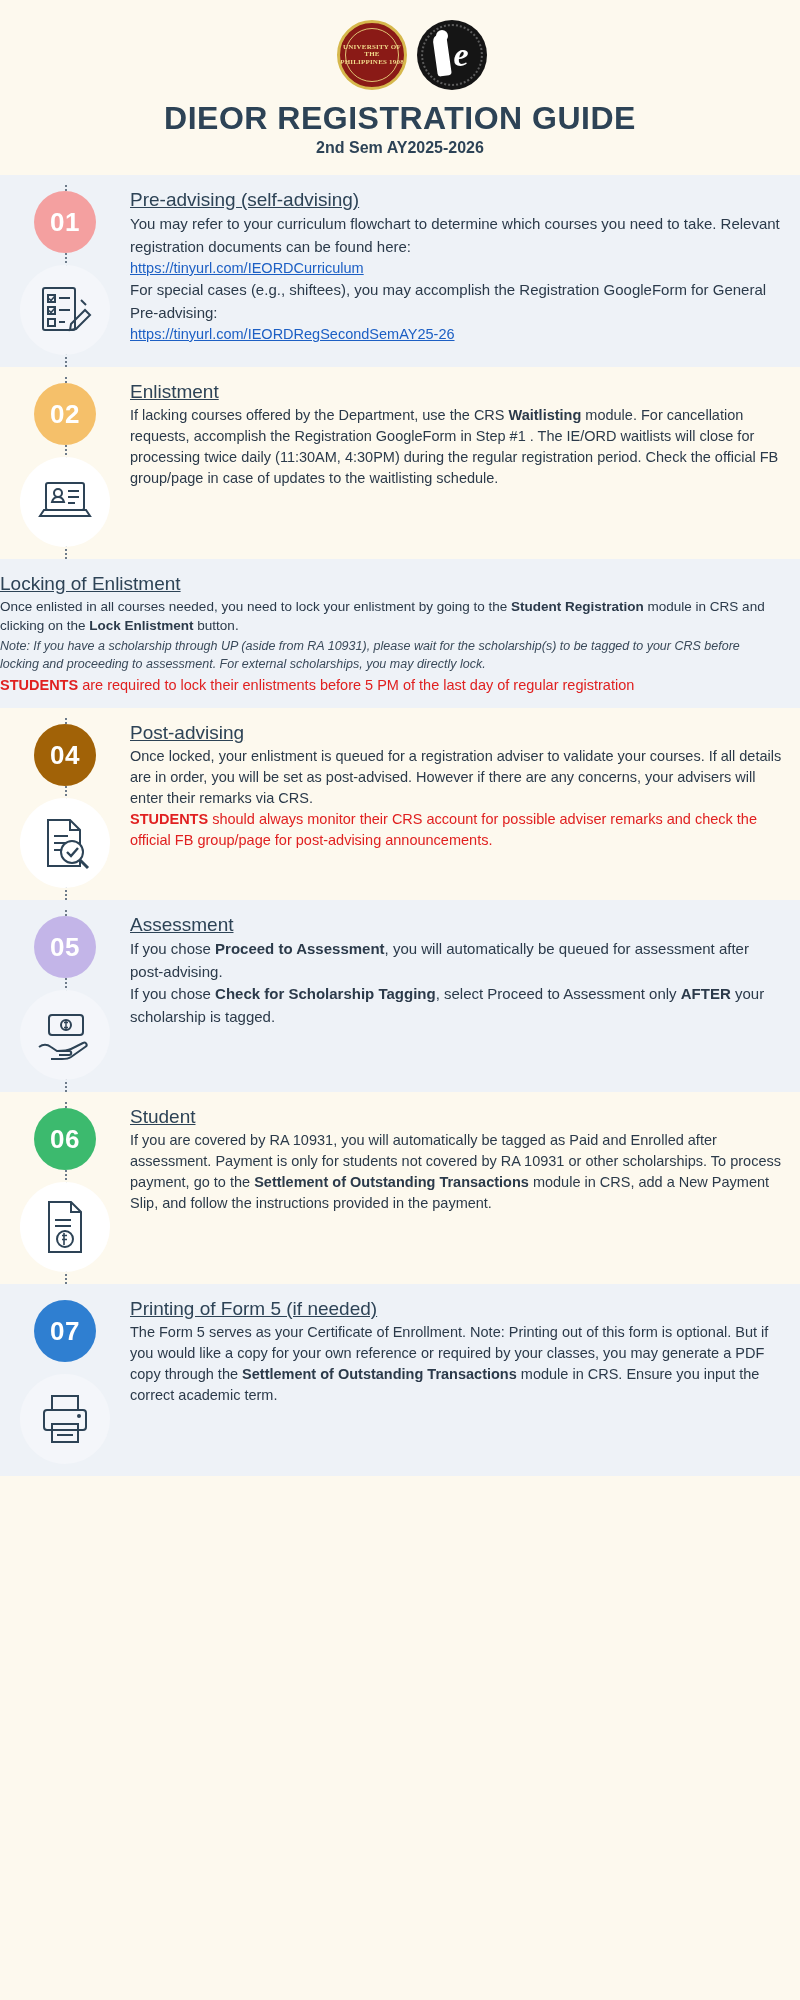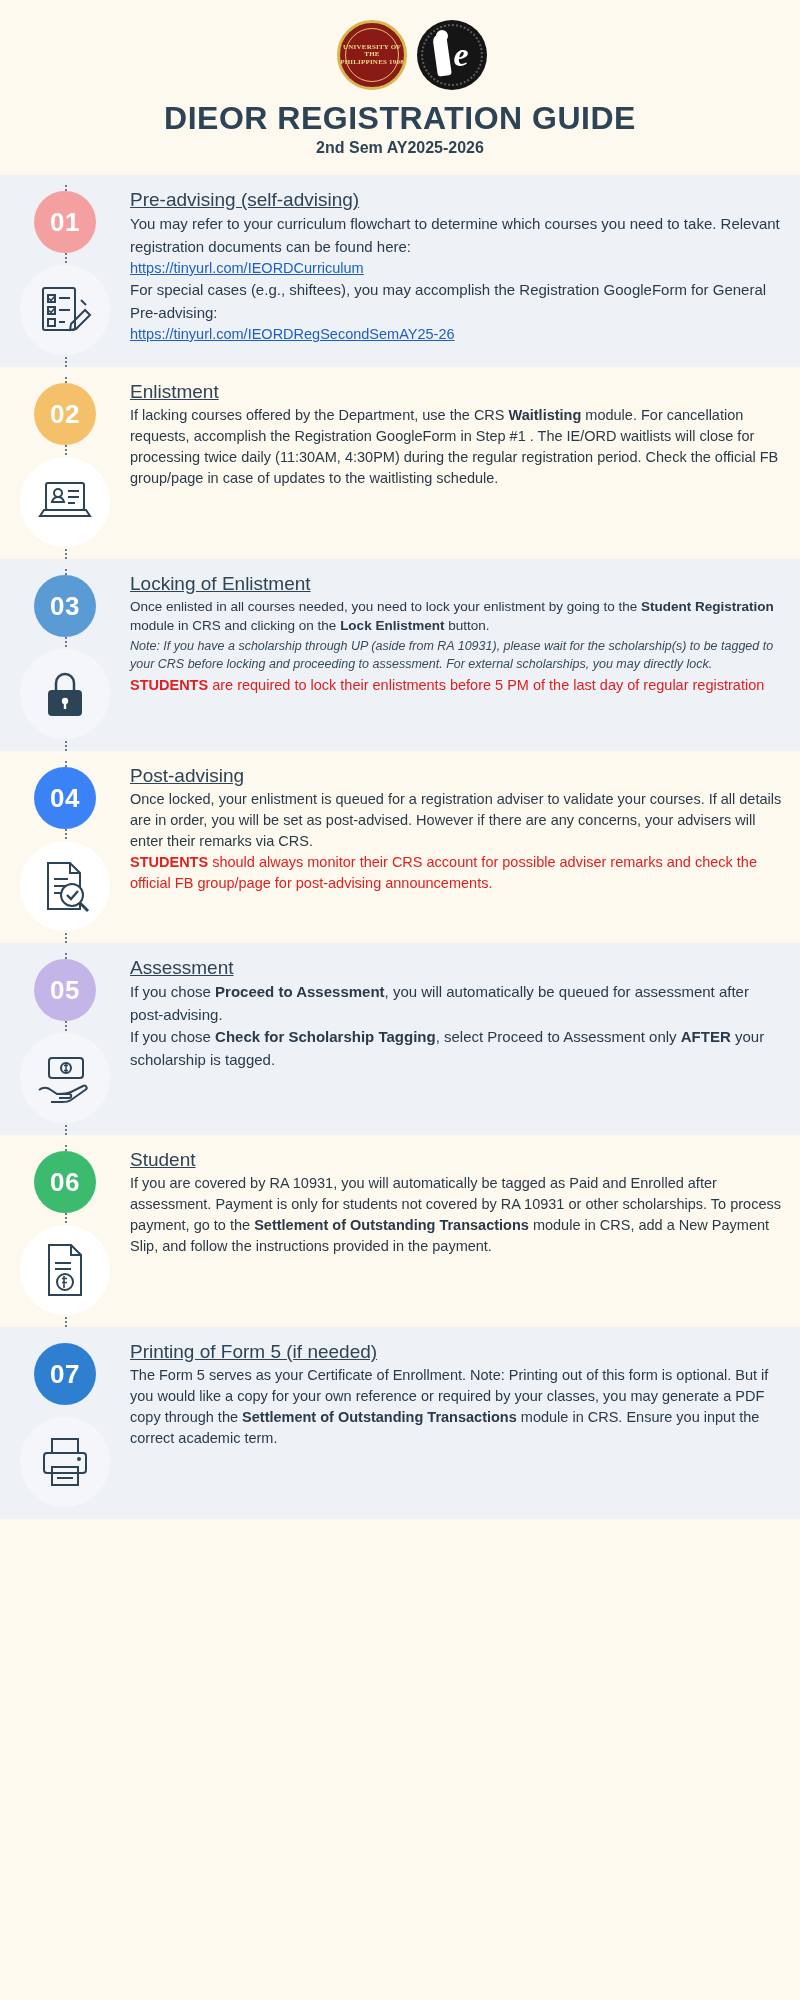--- a/index.html
+++ b/index.html
@@ -264,43 +264,29 @@
     </svg>
             </span>
       </div>
     </div>
     <div class="content">
       <div class="step-title">Enlistment</div>
       <p class="step-body">If lacking courses offered by the Department, use the CRS <span class="b">Waitlisting</span> module.  For cancellation requests, accomplish the Registration GoogleForm in Step #1 . The IE/ORD waitlists will close for processing twice daily (11:30AM, 4:30PM) during the regular registration period. Check the official FB group/page in case of updates to the waitlisting schedule.</p>
     </div>
   </div>
       <div class="step alt">
-    <div class="left-col">
-      <div class="dash-line"></div>
-      <div class="badge" style="background:#5b9bd5">03</div>
-      <div class="icon-circle tint">
-        <span>
-    <svg width="54" height="58" viewBox="0 0 54 58" fill="none" stroke="#2d4356" stroke-width="2.5">
-      <rect x="10" y="25" width="34" height="26" rx="4" fill="#2d4356" stroke="none"></rect>
-      <path d="M18 25v-7a9 9 0 0 1 18 0v7"></path>
-      <circle cx="27" cy="36" r="3.2" fill="#ffffff" stroke="none"></circle>
-      <rect x="25.8" y="37" width="2.4" height="7" fill="#ffffff" stroke="none"></rect>
-    </svg>
-            </span>
-      </div>
-    </div>
     <div class="content">
       <div class="step-title">Locking of Enlistment</div>
       <p class="step-body sm">Once enlisted in all courses needed, you need to lock your enlistment by going to the <span class="b">Student Registration</span> module in CRS and clicking on the <span class="b">Lock Enlistment</span> button.</p><p class="note">Note: If you have a scholarship through UP (aside from RA 10931), please wait for the scholarship(s) to be tagged to your CRS before locking and proceeding to assessment. For external scholarships, you may directly lock.</p><p class="step-body red"><span class="b">STUDENTS </span>are required to lock their enlistments before 5 PM of the last day of regular registration</p>
     </div>
   </div>
       <div class="step plain">
     <div class="left-col">
       <div class="dash-line"></div>
-      <div class="badge" style="background:#3b82f6">04</div>
+      <div class="badge" style="background:#a16207">04</div>
       <div class="icon-circle ">
         <span>
     <svg width="62" height="62" viewBox="0 0 62 62" fill="none" stroke="#2d4356" stroke-width="2">
       <path d="M14 8h22l10 10v36H14z"></path>
       <path d="M36 8v10h10"></path>
       <line x1="20" y1="24" x2="34" y2="24"></line>
       <line x1="20" y1="31" x2="34" y2="31"></line>
       <line x1="20" y1="38" x2="28" y2="38"></line>
       <circle cx="38" cy="40" r="11" fill="#ffffff"></circle>
       <path d="M33 40l4 4 7-8" stroke-width="2.4"></path>

